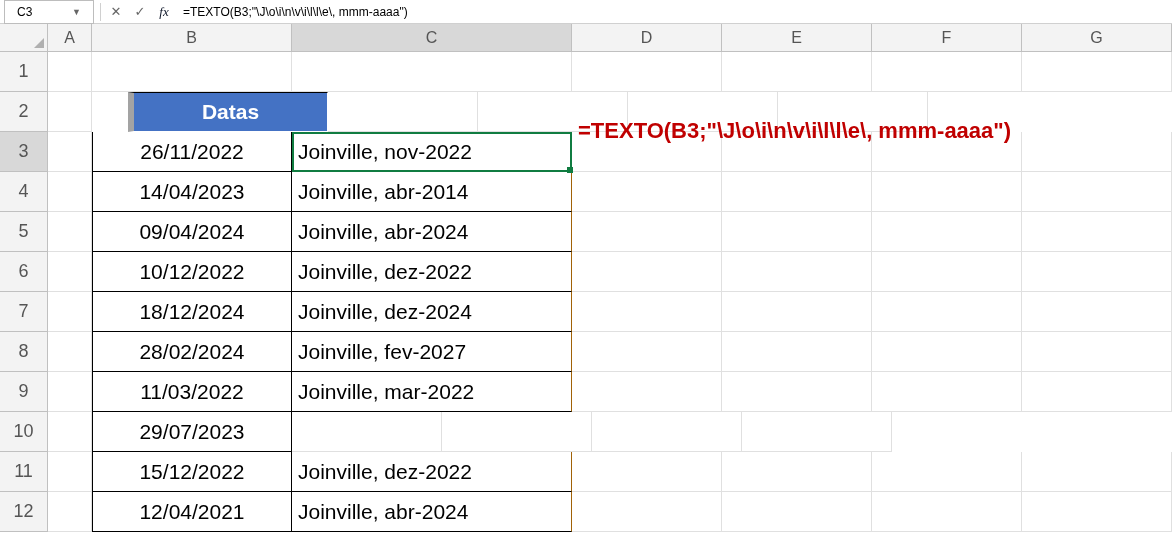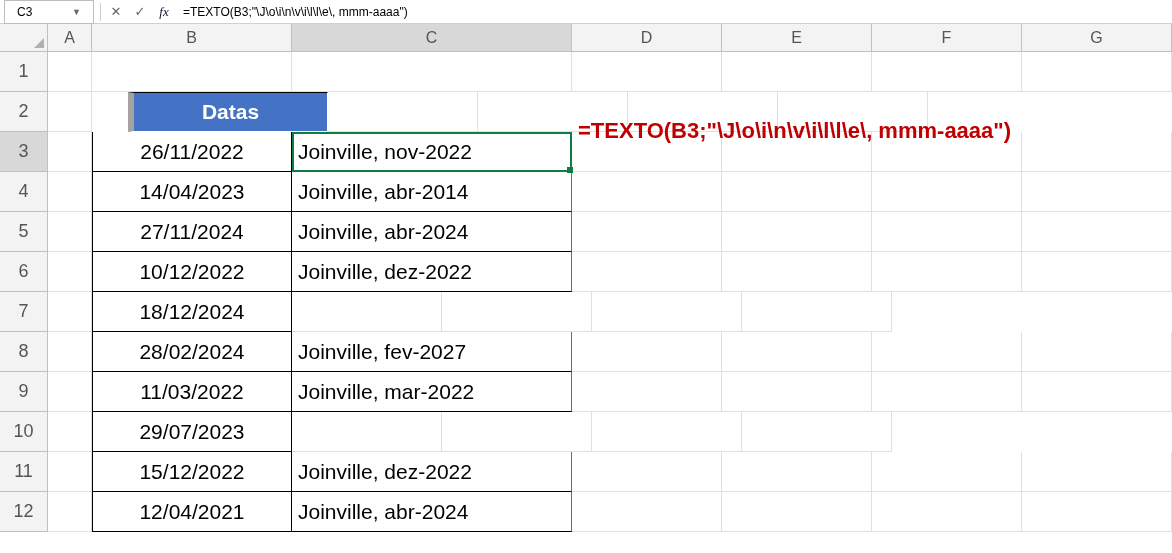--- a/index.html
+++ b/index.html
@@ -280,39 +280,40 @@
         <div class="cell cA"></div>
         <div class="cell cB tbl-cell-b">14/04/2023</div>
         <div class="cell cC tbl-cell-c">Joinville, abr-2014</div>
         <div class="cell cD"></div>
         <div class="cell cE"></div>
         <div class="cell cF"></div>
         <div class="cell cG"></div>
       </div>
       <div class="grid-row">
         <div class="cell cA"></div>
-        <div class="cell cB tbl-cell-b">27/11/2024</div>
+        <div class="cell cB tbl-cell-b">09/04/2024</div>
         <div class="cell cC tbl-cell-c">Joinville, abr-2024</div>
         <div class="cell cD"></div>
         <div class="cell cE"></div>
         <div class="cell cF"></div>
         <div class="cell cG"></div>
       </div>
       <div class="grid-row">
         <div class="cell cA"></div>
         <div class="cell cB tbl-cell-b">10/12/2022</div>
         <div class="cell cC tbl-cell-c">Joinville, dez-2022</div>
         <div class="cell cD"></div>
         <div class="cell cE"></div>
         <div class="cell cF"></div>
         <div class="cell cG"></div>
       </div>
       <div class="grid-row">
         <div class="cell cA"></div>
         <div class="cell cB tbl-cell-b">18/12/2024</div>
+        <div class="cell cC tbl-cell-c">Joinville, dez-2024</div>
         <div class="cell cD"></div>
         <div class="cell cE"></div>
         <div class="cell cF"></div>
         <div class="cell cG"></div>
       </div>
       <div class="grid-row">
         <div class="cell cA"></div>
         <div class="cell cB tbl-cell-b">28/02/2024</div>
         <div class="cell cC tbl-cell-c">Joinville, fev-2027</div>
         <div class="cell cD"></div>

